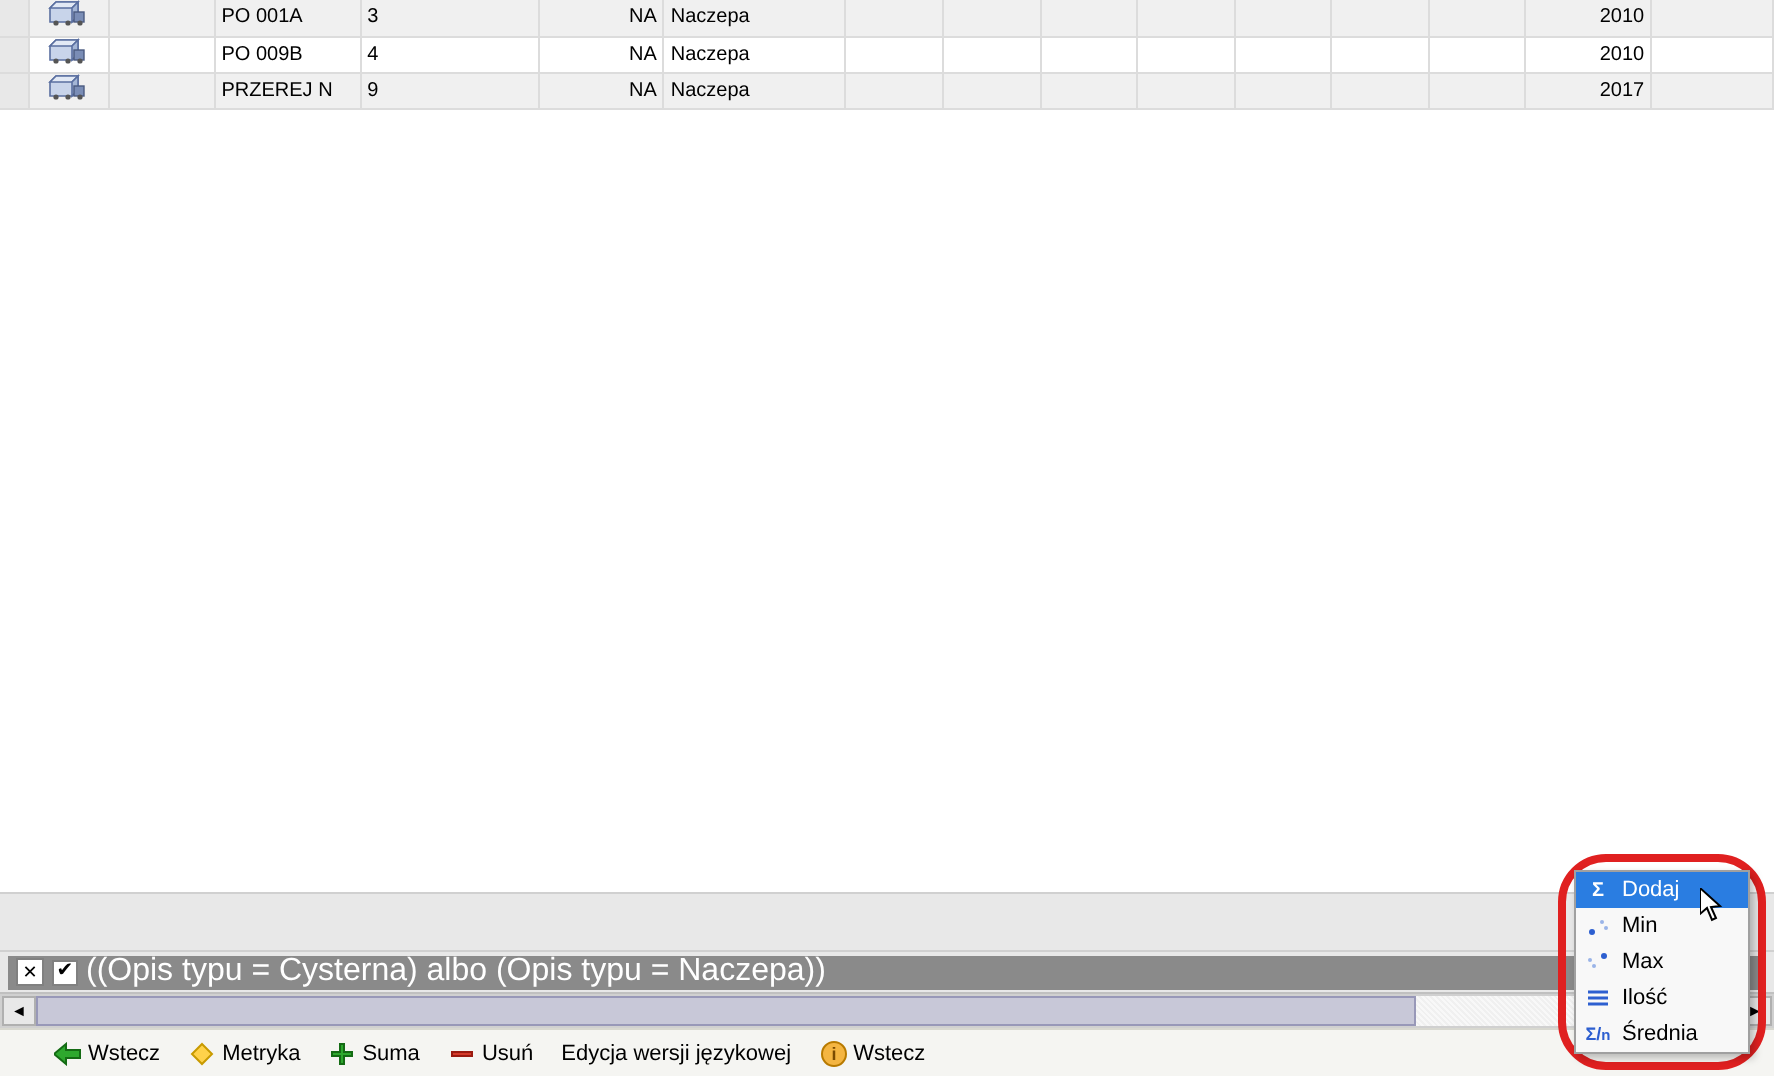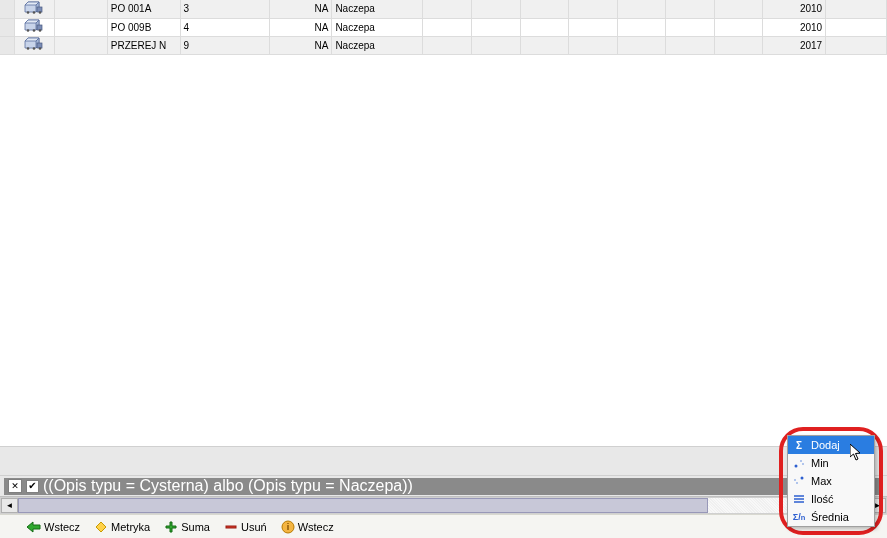--- a/index.html
+++ b/index.html
@@ -182,20 +182,23 @@
     </div>
     <div class="toolbar-btn">
       <span class="tico">
         <svg width="12" height="12" viewBox="0 0 12 12">
             <rect x="1" y="5" width="10" height="2" fill="#d43a2a" stroke="#9a1a10"></rect>
           </svg>
       </span>
       <span>Usuń</span>
     </div>
     <div class="toolbar-btn">
+      <span>Edycja wersji językowej</span>
+    </div>
+    <div class="toolbar-btn">
       <span class="tico">
         <svg width="14" height="14" viewBox="0 0 14 14">
             <circle cx="7" cy="7" r="6" fill="#f4b542" stroke="#b87a00"></circle>
             <text x="7" y="10" text-anchor="middle" font-size="9" font-weight="bold" fill="#7a4a00">i</text>
           </svg>
       </span>
       <span>Wstecz</span>
     </div>
   </div>
 </div>

